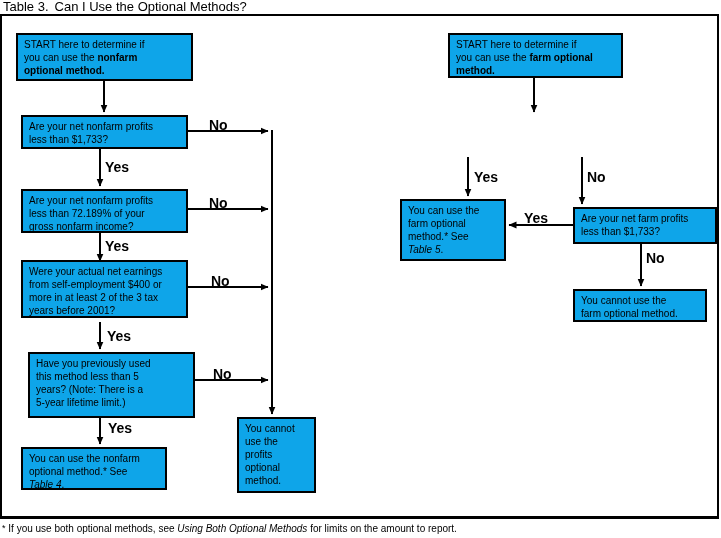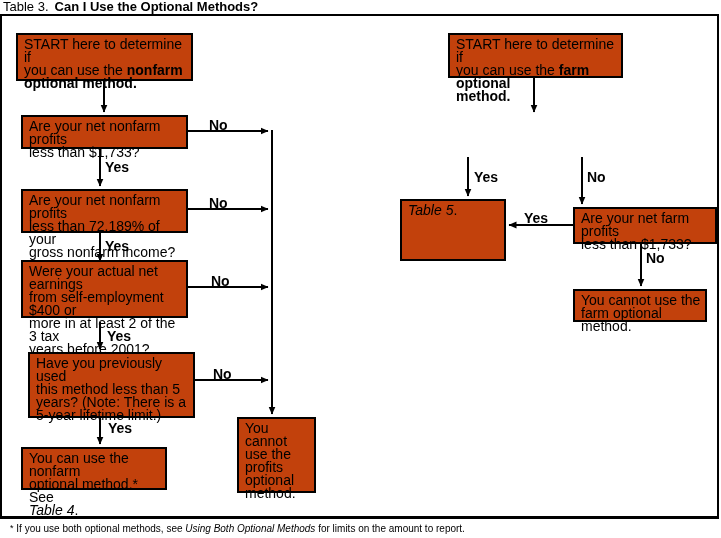--- a/index.html
+++ b/index.html
@@ -1,28 +1,28 @@
 <!DOCTYPE html>
 <html><head>
 <meta charset="utf-8">
 <style>
   html,body{margin:0;padding:0;background:#fff;}
   body{width:721px;height:538px;overflow:hidden;color:#000;
        font-family:"Liberation Sans","DejaVu Sans",sans-serif;}
   .page{position:relative;width:721px;height:538px;background:#fff;}
   .title{position:absolute;left:3px;top:-1px;font-size:13px;white-space:nowrap;}
   .title-prefix{font-weight:normal;margin-right:6px;}
-  .title-main{font-weight:bold;text-align:right;}
+  .title-main{font-weight:normal;text-align:right;}
   .frame{position:absolute;left:0;top:14px;width:719px;height:505px;
          box-sizing:border-box;border:2px solid #000;border-bottom-width:3px;background:#fff;}
   .arrows{position:absolute;left:0;top:0;width:721px;height:538px;}
-  .box{position:absolute;box-sizing:border-box;border:2px solid #000;background:#c2410c;
-       font-size:14px;line-height:13px;padding:3px 3px 2px 6px;white-space:pre-line;z-index:3;}
+  .box{position:absolute;box-sizing:border-box;border:2px solid #000;background:#0ea5e9;
+       font-size:10px;line-height:13px;padding:3px 3px 2px 6px;white-space:pre-line;z-index:3;}
   .lbl{position:absolute;font-size:14px;font-weight:bold;z-index:4;white-space:nowrap;}
-  .footnote{position:absolute;left:10px;top:523px;font-size:10px;white-space:nowrap;}
+  .footnote{position:absolute;left:2px;top:523px;font-size:10px;white-space:nowrap;}
   .footnote .star{vertical-align:top;font-size:9px;line-height:10px;}
   i{font-style:italic;}
 </style>
 </head>
 <body>
 
 <div class="page">
 
   <div class="title"><span class="title-prefix">Table 3.</span><span class="title-main">Can I Use the Optional Methods?</span></div>
 
@@ -82,21 +82,24 @@
 use the
 profits
 optional
 method.</span></div>
 
   <div class="box" style="left:448px;top:33px;width:175px;height:45px"><span>START here to determine if
 you can use the </span><b>farm optional
 method.</b></div>
 
 
-  <div class="box" style="left:400px;top:199px;width:106px;height:62px"><i>Table 5</i><span>.</span></div>
+  <div class="box" style="left:400px;top:199px;width:106px;height:62px"><span>You can use the
+farm optional
+method.* See
+</span><i>Table 5</i><span>.</span></div>
 
   <div class="box" style="left:573px;top:207px;width:144px;height:37px"><span>Are your net farm profits
 less than $1,733?</span></div>
 
   <div class="box" style="left:573px;top:289px;width:134px;height:33px"><span>You cannot use the
 farm optional method.</span></div>
 
   <span class="lbl" style="left:209px;top:117px">No</span>
   <span class="lbl" style="left:209px;top:195px">No</span>
   <span class="lbl" style="left:211px;top:273px">No</span>

